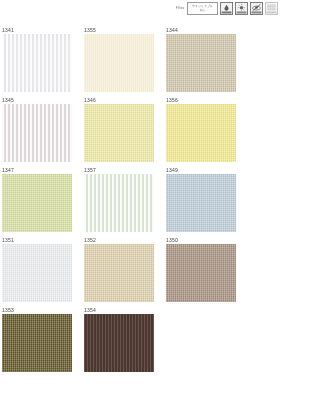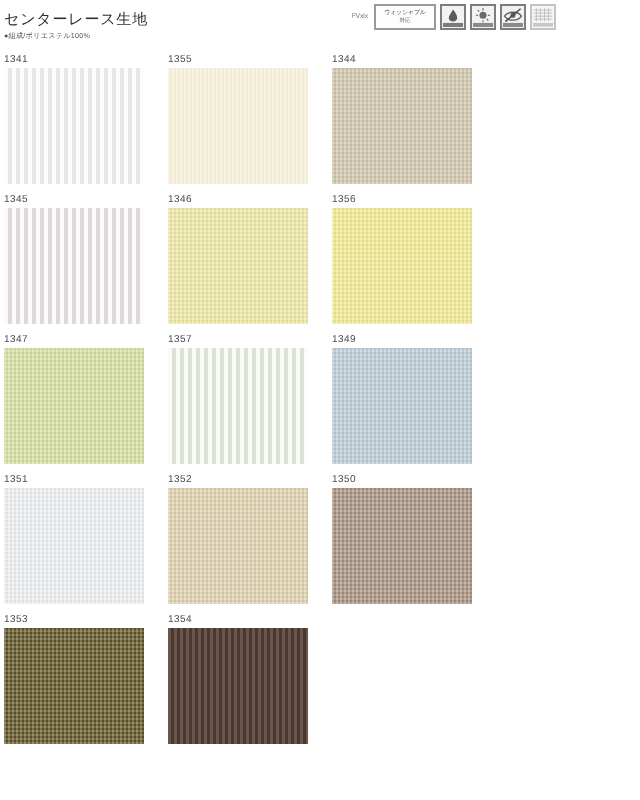--- a/index.html
+++ b/index.html
@@ -102,24 +102,20 @@
   .swatch-chip .tex {
     position:absolute;
     inset:0;
   }
 </style>
 </head>
 <body>
 
 <div class="header">
 
-  <div class="title-block">
-    <div class="title">センターレース生地</div>
-    <div class="subtitle">●組成/ポリエステル100%</div>
-  </div>
 
   <div class="spec-bar">
 
     <div class="spec-note">FVxtx</div>
 
     <div class="spec-wide">
       <div class="l1">ウォッシャブル</div>
       <div class="l2">対応</div>
     </div>
 

